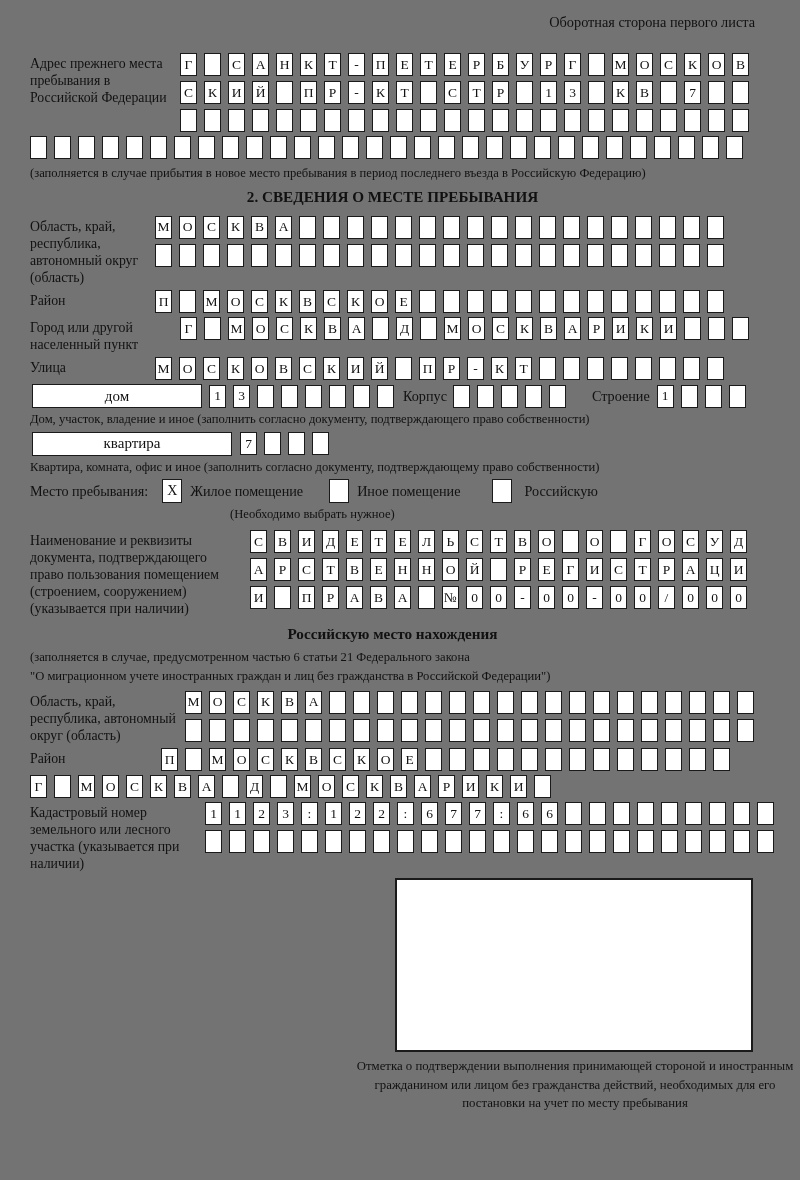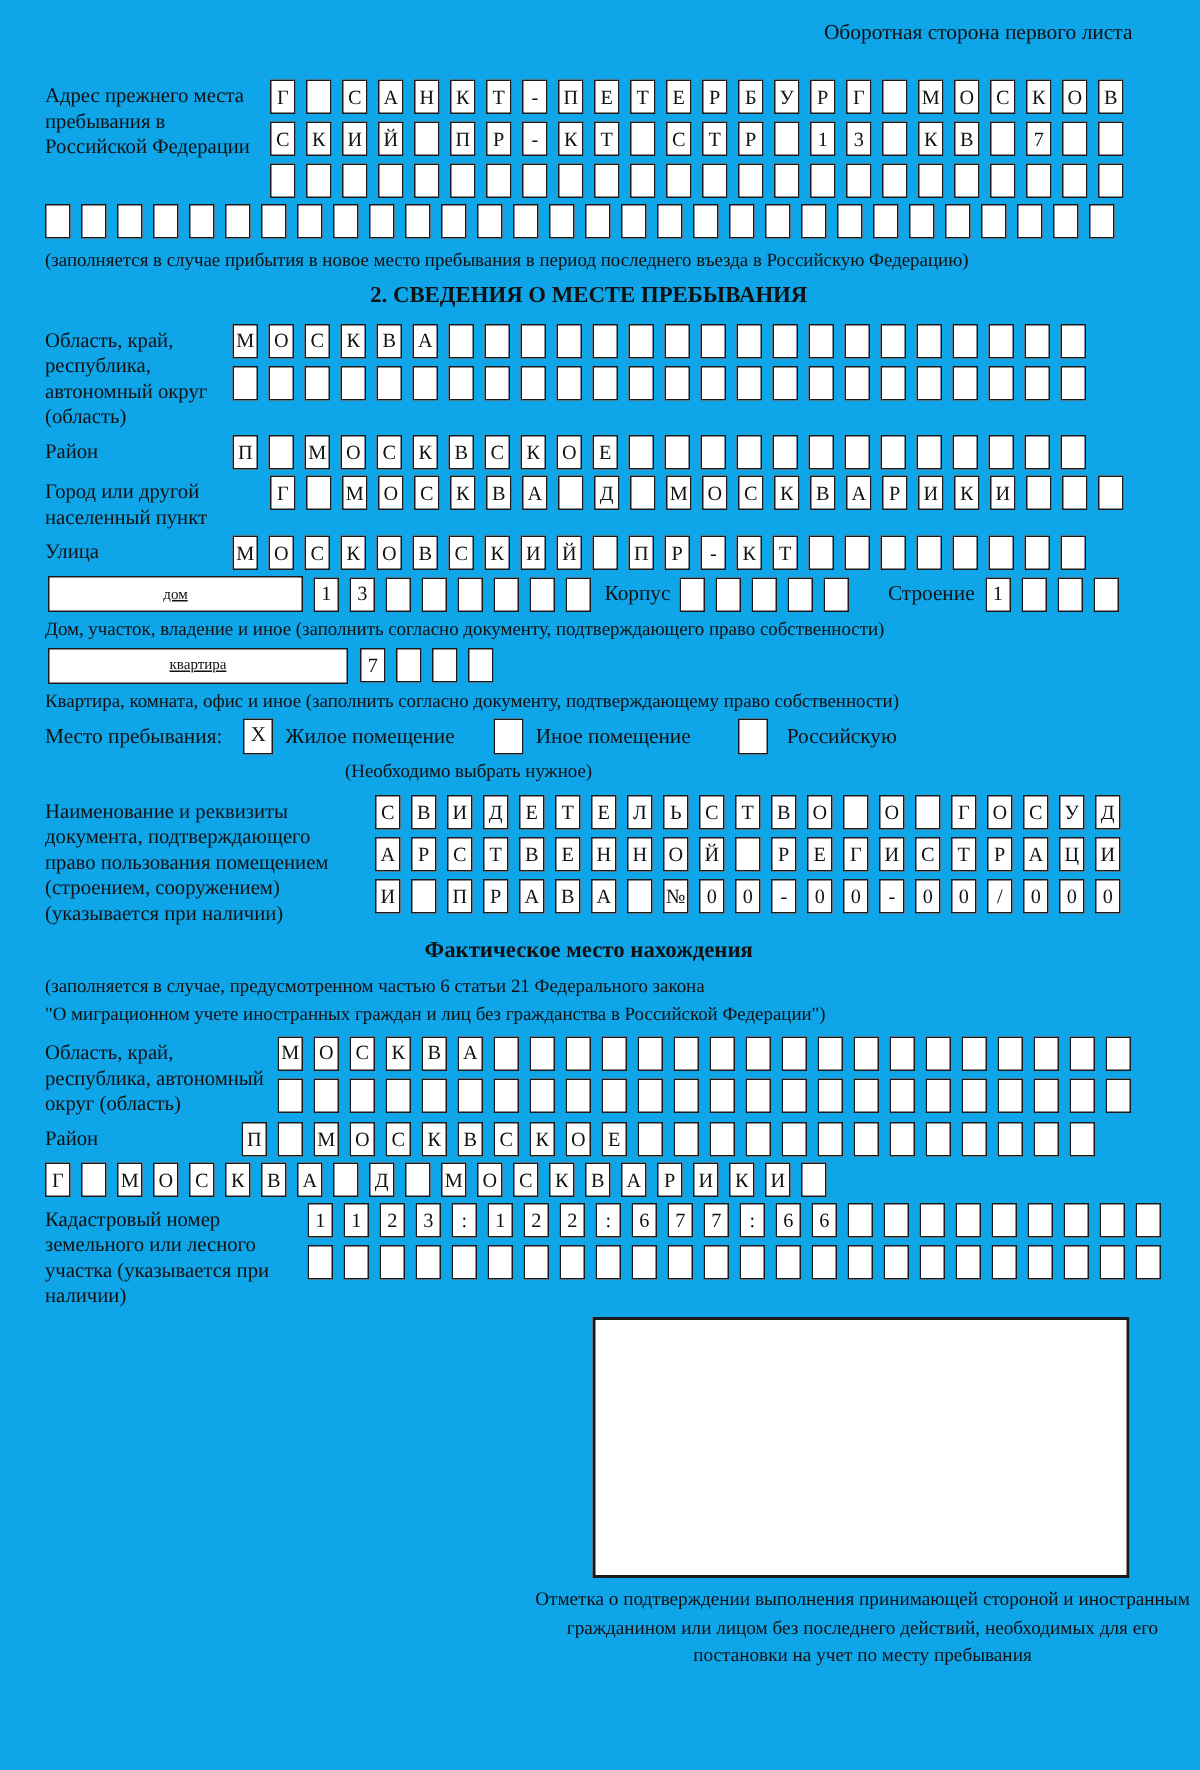--- a/index.html
+++ b/index.html
@@ -8,21 +8,21 @@
     width: 800px;
     font-family: "Liberation Serif", "DejaVu Serif", serif;
     color: #111;
   }
   .sheet {
     position: relative;
     width: 800px;
     height: 1180px;
     padding: 14px 45px 10px 30px;
     overflow: hidden;
-    background: #0ea5e9;
+    background: #737373;
   }
   .top-note { text-align: right; font-size: 14.3px; margin-bottom: 22px; }
 
   .field { display: flex; align-items: flex-start; margin-bottom: 4px; }
   .flabel {
     font-size: 13.8px;
     line-height: 1.24;
     flex-shrink: 0;
     padding-top: 2px;
     padding-right: 6px;
@@ -34,21 +34,21 @@
     border: 1.8px solid #1a1a1a;
     display: inline-flex; align-items: center; justify-content: center;
     font-size: 13.5px; line-height: 1;
     flex-shrink: 0; background: #fff;
   }
   .cb { width: 20px; height: 24px; font-size: 14px; }
   .widebox {
     height: 24px;
     border: 1.8px solid #1a1a1a;
     display: inline-flex; align-items: center; justify-content: center;
-    font-size: 10px; flex-shrink: 0; background: #fff; text-decoration: underline;
+    font-size: 15px; flex-shrink: 0; background: #fff;
   }
   .inline-lab { font-size: 14.2px; line-height: 24px; white-space: nowrap; }
   .caption { font-size: 12.6px; line-height: 1.32; margin-bottom: 4px; }
   .center { text-align: left; font-family: Liberation Serif, serif; }
   .h-bold { text-align: center; font-weight: bold; font-size: 15.2px; }
   .h2 { margin: 6px 0 10px 0; }
   .h3 { margin: 8px 0 6px 0; }
   .stay-row { display: flex; align-items: center; margin-bottom: 3px; }
   .stay-row .inline-lab { line-height: 1.2; }
   .hint { margin-left: 200px; margin-bottom: 7px; }
@@ -469,21 +469,21 @@
           <span class="cell">0</span>
           <span class="cell">0</span>
           <span class="cell">/</span>
           <span class="cell">0</span>
           <span class="cell">0</span>
           <span class="cell">0</span>
         </div>
     </div>
   </div>
 
-  <div class="h-bold h3">Фактическое место нахождения</div>
+  <div class="h-bold h3">Российскую место нахождения</div>
   <div class="caption center mb2">(заполняется в случае, предусмотренном частью 6 статьи 21 Федерального закона</div>
   <div class="caption center mb6">"О миграционном учете иностранных граждан и лиц без гражданства в Российской Федерации")</div>
 
   <div class="field">
     <div class="flabel" style="width:155px">Область, край, республика, автономный округ (область)</div>
     <div class="fcells">
       <div class="cellrow">
           <span class="cell">М</span>
           <span class="cell">О</span>
           <span class="cell">С</span>
@@ -651,15 +651,15 @@
           <span class="cell"></span>
           <span class="cell"></span>
           <span class="cell"></span>
           <span class="cell"></span>
           <span class="cell"></span>
         </div>
     </div>
   </div>
 
   <div class="stamp-box"></div>
-  <div class="stamp-caption">Отметка о подтверждении выполнения принимающей стороной и иностранным гражданином или лицом без последнего действий, необходимых для его постановки на учет по месту пребывания</div>
+  <div class="stamp-caption">Отметка о подтверждении выполнения принимающей стороной и иностранным гражданином или лицом без гражданства действий, необходимых для его постановки на учет по месту пребывания</div>
 
 </div>
 
 </body></html>

